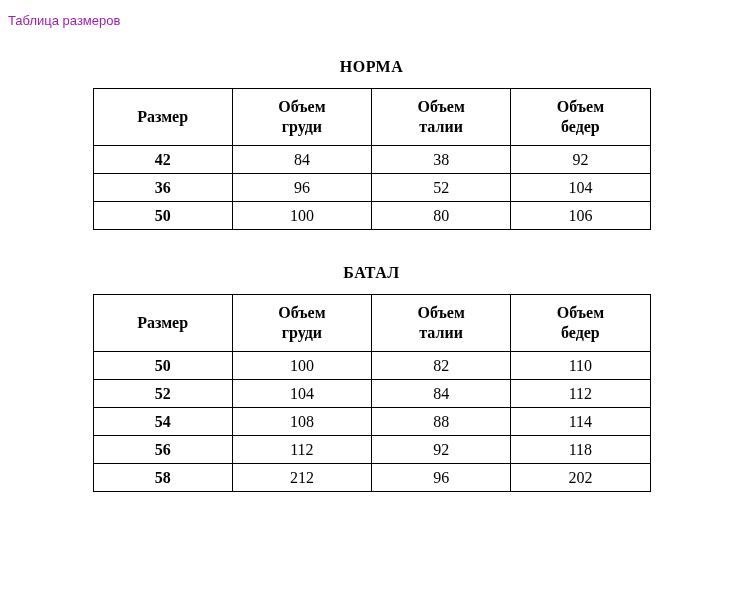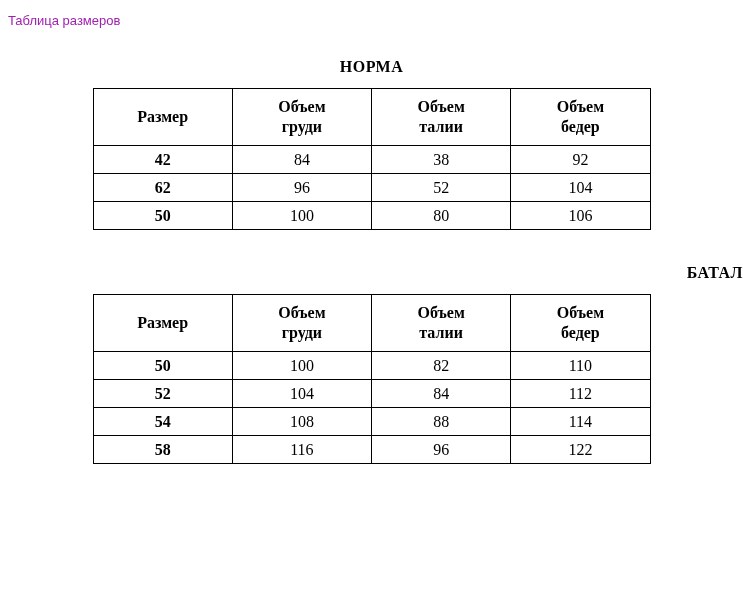--- a/index.html
+++ b/index.html
@@ -26,21 +26,21 @@
     width: 100%;
   }
   .table-title {
     text-align: center;
     font-weight: bold;
     font-size: 16px;
     letter-spacing: 0.5px;
     margin: 0;
   }
   .norma-title { padding-top: 30px; }
-  .batal-title { padding-top: 34px; text-align: right; }
+  .batal-title { padding-top: 34px; }
   table.size-table {
     border-collapse: collapse;
     margin: 12px auto 0 auto;
     width: 558px;
     table-layout: fixed;
   }
   table.size-table td,
   table.size-table th {
     border: 1px solid #000000;
     text-align: center;
@@ -95,21 +95,21 @@
       </tr>
     </thead>
     <tbody>
       <tr>
         <td class="size-cell">42</td>
         <td>84</td>
         <td>38</td>
         <td>92</td>
       </tr>
       <tr>
-        <td class="size-cell">62</td>
+        <td class="size-cell">36</td>
         <td>96</td>
         <td>52</td>
         <td>104</td>
       </tr>
       <tr>
         <td class="size-cell">50</td>
         <td>100</td>
         <td>80</td>
         <td>106</td>
       </tr>
@@ -153,21 +153,27 @@
         <td>84</td>
         <td>112</td>
       </tr>
       <tr>
         <td class="size-cell">54</td>
         <td>108</td>
         <td>88</td>
         <td>114</td>
       </tr>
       <tr>
+        <td class="size-cell">56</td>
+        <td>112</td>
+        <td>92</td>
+        <td>118</td>
+      </tr>
+      <tr>
         <td class="size-cell">58</td>
-        <td>116</td>
+        <td>212</td>
         <td>96</td>
-        <td>122</td>
+        <td>202</td>
       </tr>
     </tbody>
   </table>
   <div class="spacer-bottom"></div>
 </div>
 
 </body></html>

